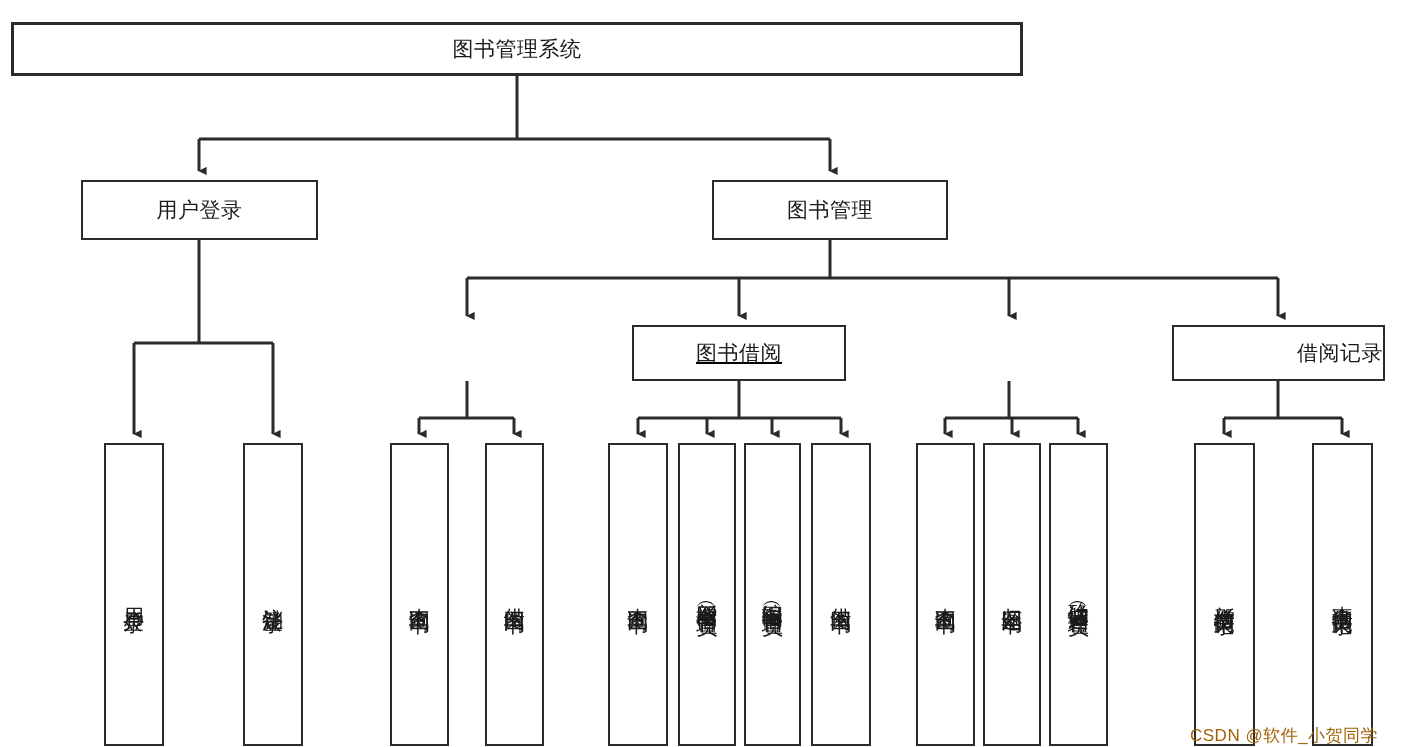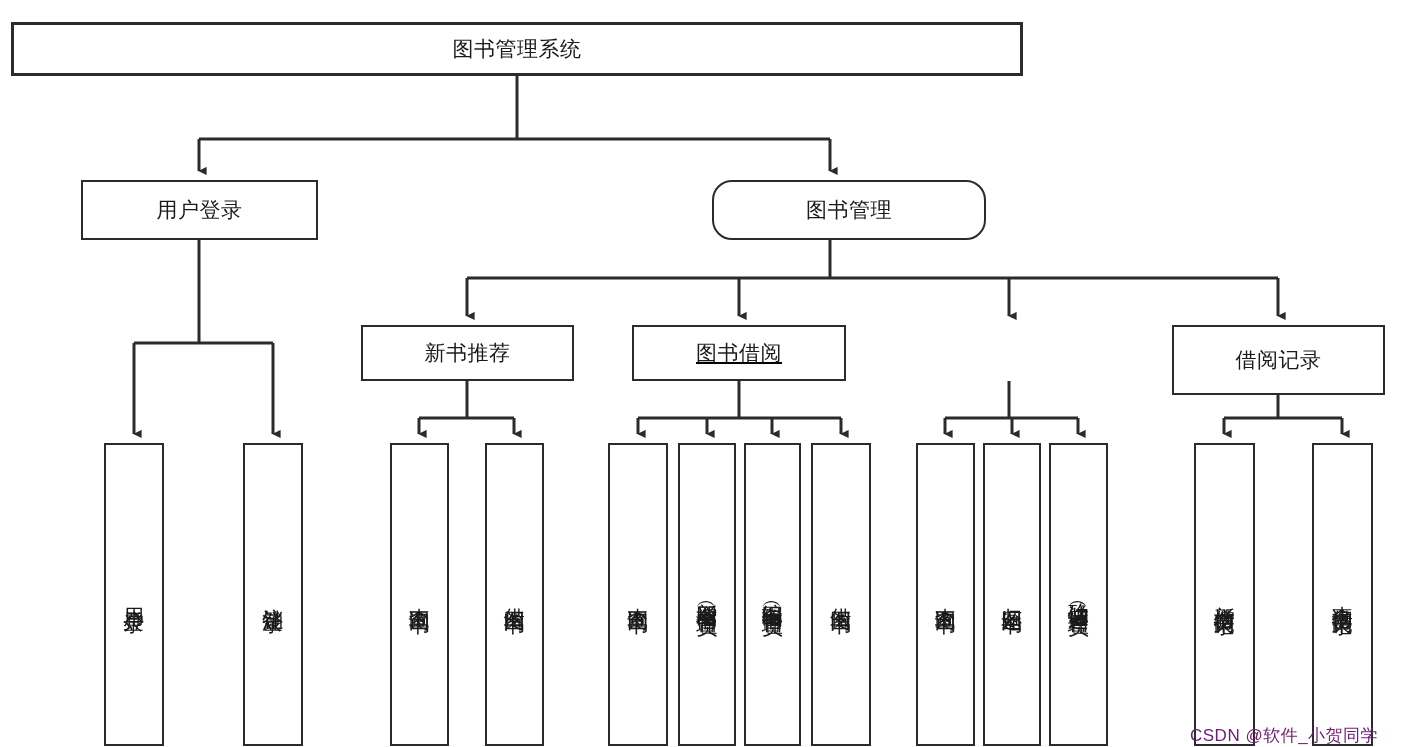--- a/index.html
+++ b/index.html
@@ -52,21 +52,21 @@
     color: #1a1a1a;
     writing-mode: vertical-rl;
     text-orientation: upright;
     letter-spacing: 2px;
     text-align: center;
     white-space: nowrap;
   }
   .watermark {
     position: absolute;
     font-size: 17px;
-    color: #701a75;
+    color: #a16207;
     white-space: nowrap;
     letter-spacing: 0.5px;
     user-select: none;
   }
 </style>
 </head>
 <body>
 
 <div id="diagram-root">
 
@@ -135,31 +135,28 @@
     </g>
   </svg>
 
   <div class="node-box level-root" style="left:11px; top:14px; width:1012px; height:54px;">
     <span class="node-label-h">图书管理系统</span>
   </div>
 
   <div class="node-box level-2" style="left:81px; top:172px; width:237px; height:60px;">
     <span class="node-label-h">用户登录</span>
   </div>
-  <div class="node-box level-2" style="left:712px; top:172px; width:274px; height:60px;border-radius:20px;">
+  <div class="node-box level-2" style="left:712px; top:172px; width:236px; height:60px;">
     <span class="node-label-h">图书管理</span>
   </div>
 
-  <div class="node-box level-3" style="left:361px; top:317px; width:213px; height:56px;">
-    <span class="node-label-h">新书推荐</span>
-  </div>
   <div class="node-box level-3" style="left:632px; top:317px; width:214px; height:56px;text-decoration:underline;">
     <span class="node-label-h">图书借阅</span>
   </div>
-  <div class="node-box level-3" style="left:1172px; top:317px; width:213px; height:70px;">
+  <div class="node-box level-3" style="left:1172px; top:317px; width:213px; height:56px;justify-content:flex-end;">
     <span class="node-label-h">借阅记录</span>
   </div>
 
   <div class="node-box level-leaf" style="left:104px; top:435px; width:60px; height:303px;">
     <span class="node-label-v">用户登录</span>
   </div>
   <div class="node-box level-leaf" style="left:243px; top:435px; width:60px; height:303px;">
     <span class="node-label-v">注销登录</span>
   </div>
   <div class="node-box level-leaf" style="left:390px; top:435px; width:59px; height:303px;">

